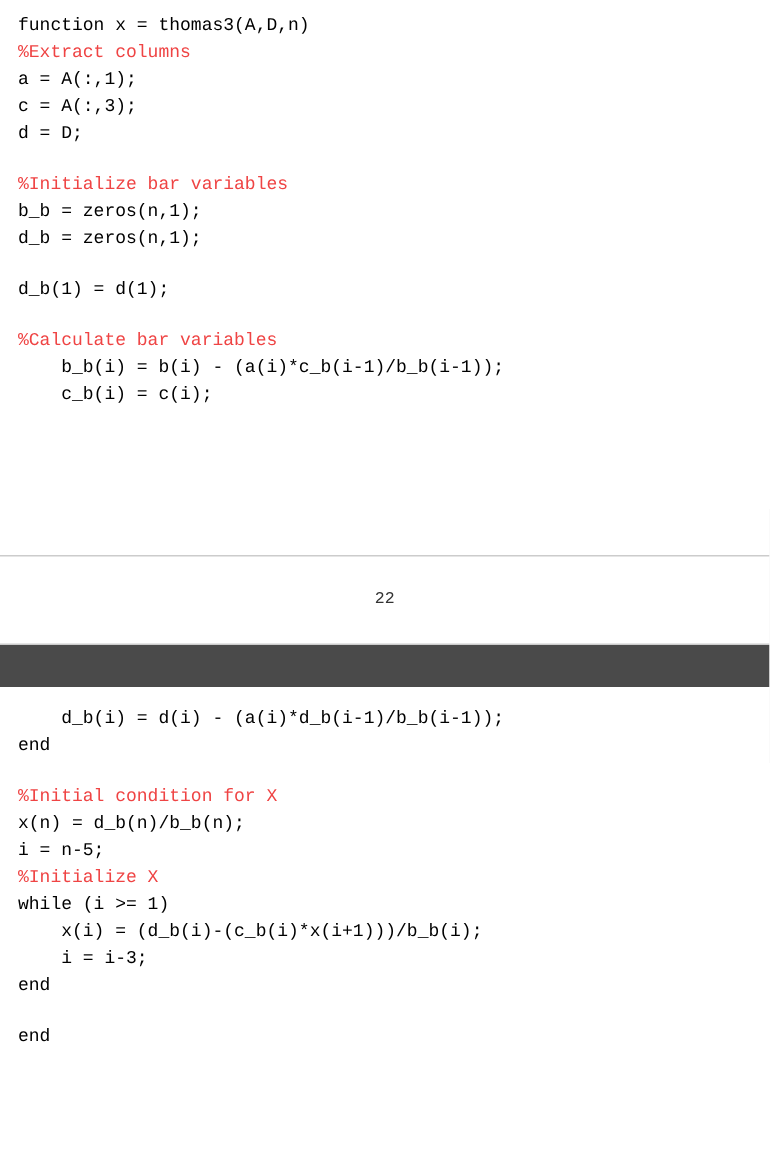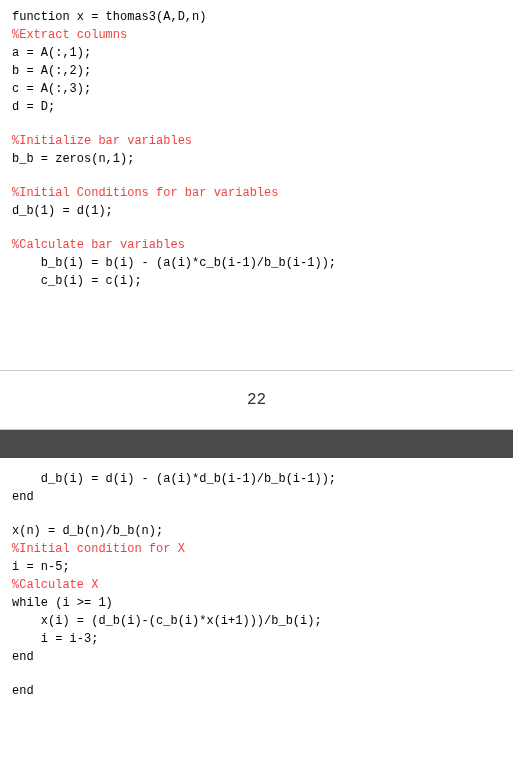--- a/index.html
+++ b/index.html
@@ -37,21 +37,21 @@
       display: flex;
       align-items: center;
       justify-content: center;
       border-top: 1px solid #cccccc;
       border-bottom: 1px solid #cccccc;
     }
 
     .page-number {
       color: #333333;
       font-family: 'Courier New', Courier, monospace;
-      font-size: 16px;
+      font-size: 11px;
     }
 
     .dark-separator {
       height: 28px;
       background: #4a4a4a;
     }
 
     .code-page-bottom {
       background: #ffffff;
       padding: 12px 12px 10px 12px;
@@ -78,49 +78,48 @@
   </style>
 </head>
 <body>
 
 <div class="page-container">
 
   <div class="code-page-top">
     <div class="code-line"><span class="keyword">function</span> x = thomas3(A,D,n)</div>
     <div class="code-line comment">%Extract columns</div>
     <div class="code-line">a = A(:,1);</div>
-    <div class="code-line">b = A(:,2);</div>
     <div class="code-line">c = A(:,3);</div>
     <div class="code-line">d = D;</div>
     <div class="blank"></div>
     <div class="code-line comment">%Initialize bar variables</div>
     <div class="code-line">b_b = zeros(n,1);</div>
+    <div class="code-line">d_b = zeros(n,1);</div>
     <div class="blank"></div>
-    <div class="code-line comment">%Initial Conditions for bar variables</div>
     <div class="code-line">d_b(1) = d(1);</div>
     <div class="blank"></div>
     <div class="code-line comment">%Calculate bar variables</div>
     <div class="code-line">    b_b(i) = b(i) - (a(i)*c_b(i-1)/b_b(i-1));</div>
     <div class="code-line">    c_b(i) = c(i);</div>
   </div>
 
   <div class="page-divider">
     <span class="page-number">22</span>
   </div>
 
   <div class="dark-separator"></div>
 
   <div class="code-page-bottom">
     <div class="code-line">    d_b(i) = d(i) - (a(i)*d_b(i-1)/b_b(i-1));</div>
     <div class="code-line">end</div>
     <div class="blank"></div>
+    <div class="code-line comment">%Initial condition for X</div>
     <div class="code-line">x(n) = d_b(n)/b_b(n);</div>
-    <div class="code-line comment">%Initial condition for X</div>
     <div class="code-line">i = n-5;</div>
-    <div class="code-line comment">%Calculate X</div>
+    <div class="code-line comment">%Initialize X</div>
     <div class="code-line">while (i &gt;= 1)</div>
     <div class="code-line">    x(i) = (d_b(i)-(c_b(i)*x(i+1)))/b_b(i);</div>
     <div class="code-line">    i = i-3;</div>
     <div class="code-line">end</div>
     <div class="blank"></div>
     <div class="code-line">end</div>
   </div>
 </div>
 
 </body></html>

